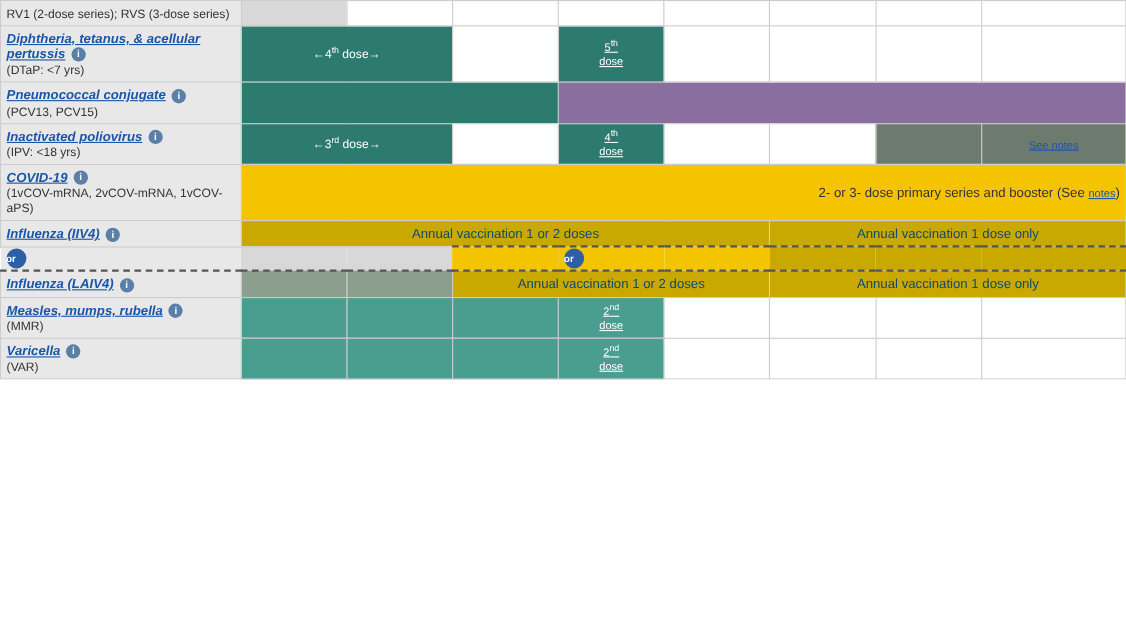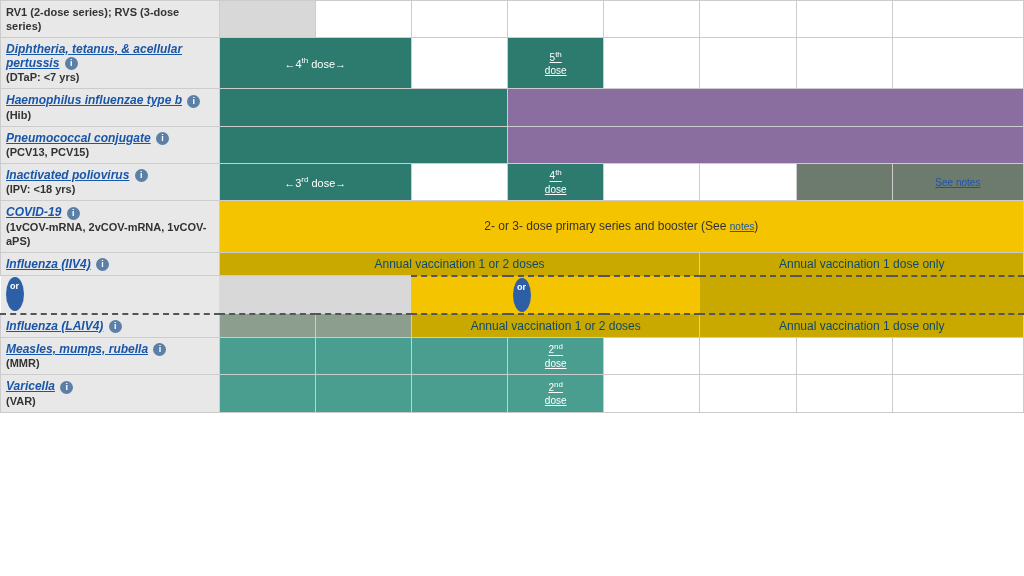--- a/index.html
+++ b/index.html
@@ -32,21 +32,21 @@
       color: #1a56a8;
       font-style: italic;
       font-weight: bold;
       text-decoration: underline;
       cursor: pointer;
     }
 
     .vaccine-subtext {
       color: #333;
       font-style: normal;
-      font-weight: bold;
+      font-weight: normal;
       font-size: 11px;
     }
 
     .info-icon {
       display: inline-block;
       width: 13px;
       height: 13px;
       background: #5b7fa6;
       border-radius: 50%;
       color: white;
@@ -90,22 +90,21 @@
       cursor: pointer;
       font-size: 10px;
     }
 
     .or-circle {
       display: inline-block;
       background: #2d5fa6;
       color: white;
       border-radius: 50%;
       width: 18px;
-      height: 34px;
-      text-align: center;
+      height: 18px;
       line-height: 18px;
       font-size: 9px;
       font-weight: bold;
     }
 
     .influenza-or-row td {
       border: none;
       background: #e8e8e8;
       padding: 1px 5px;
     }
@@ -153,29 +152,20 @@
       <td class="empty"></td>
       <td class="teal-dark dose-label">
         5<span class="sup">th</span><br>dose
       </td>
       <td class="empty"></td>
       <td class="empty"></td>
       <td class="empty"></td>
       <td class="empty"></td>
     </tr>
 
-    <tr>
-      <td class="vaccine-col">
-        <span class="vaccine-name">Haemophilus influenzae type b</span>
-        <span class="info-icon">i</span><br>
-        <span class="vaccine-subtext">(Hib)</span>
-      </td>
-      <td class="teal-dark" colspan="3"></td>
-      <td class="purple" colspan="5"></td>
-    </tr>
 
     <tr>
       <td class="vaccine-col">
         <span class="vaccine-name">Pneumococcal conjugate</span>
         <span class="info-icon">i</span><br>
         <span class="vaccine-subtext">(PCV13, PCV15)</span>
       </td>
       <td class="teal-dark" colspan="3"></td>
       <td class="purple" colspan="5"></td>
     </tr>
@@ -200,21 +190,21 @@
         <span class="see-notes">See notes</span>
       </td>
     </tr>
 
     <tr>
       <td class="vaccine-col">
         <span class="vaccine-name">COVID-19</span>
         <span class="info-icon">i</span><br>
         <span class="vaccine-subtext">(1vCOV-mRNA, 2vCOV-mRNA, 1vCOV-aPS)</span>
       </td>
-      <td class="yellow" colspan="8" style="text-align:center;font-size:12px;font-weight:500;">
+      <td class="yellow" colspan="8" style="text-align:right;font-size:12px;font-weight:500;">
         <span>2- or 3- dose primary series and booster (See </span><span class="see-notes">notes</span><span>)</span>
       </td>
     </tr>
 
     <tr>
       <td class="vaccine-col">
         <span class="vaccine-name">Influenza (IIV4)</span>
         <span class="info-icon">i</span>
       </td>
       <td class="gold" colspan="5" style="text-align:center;">

